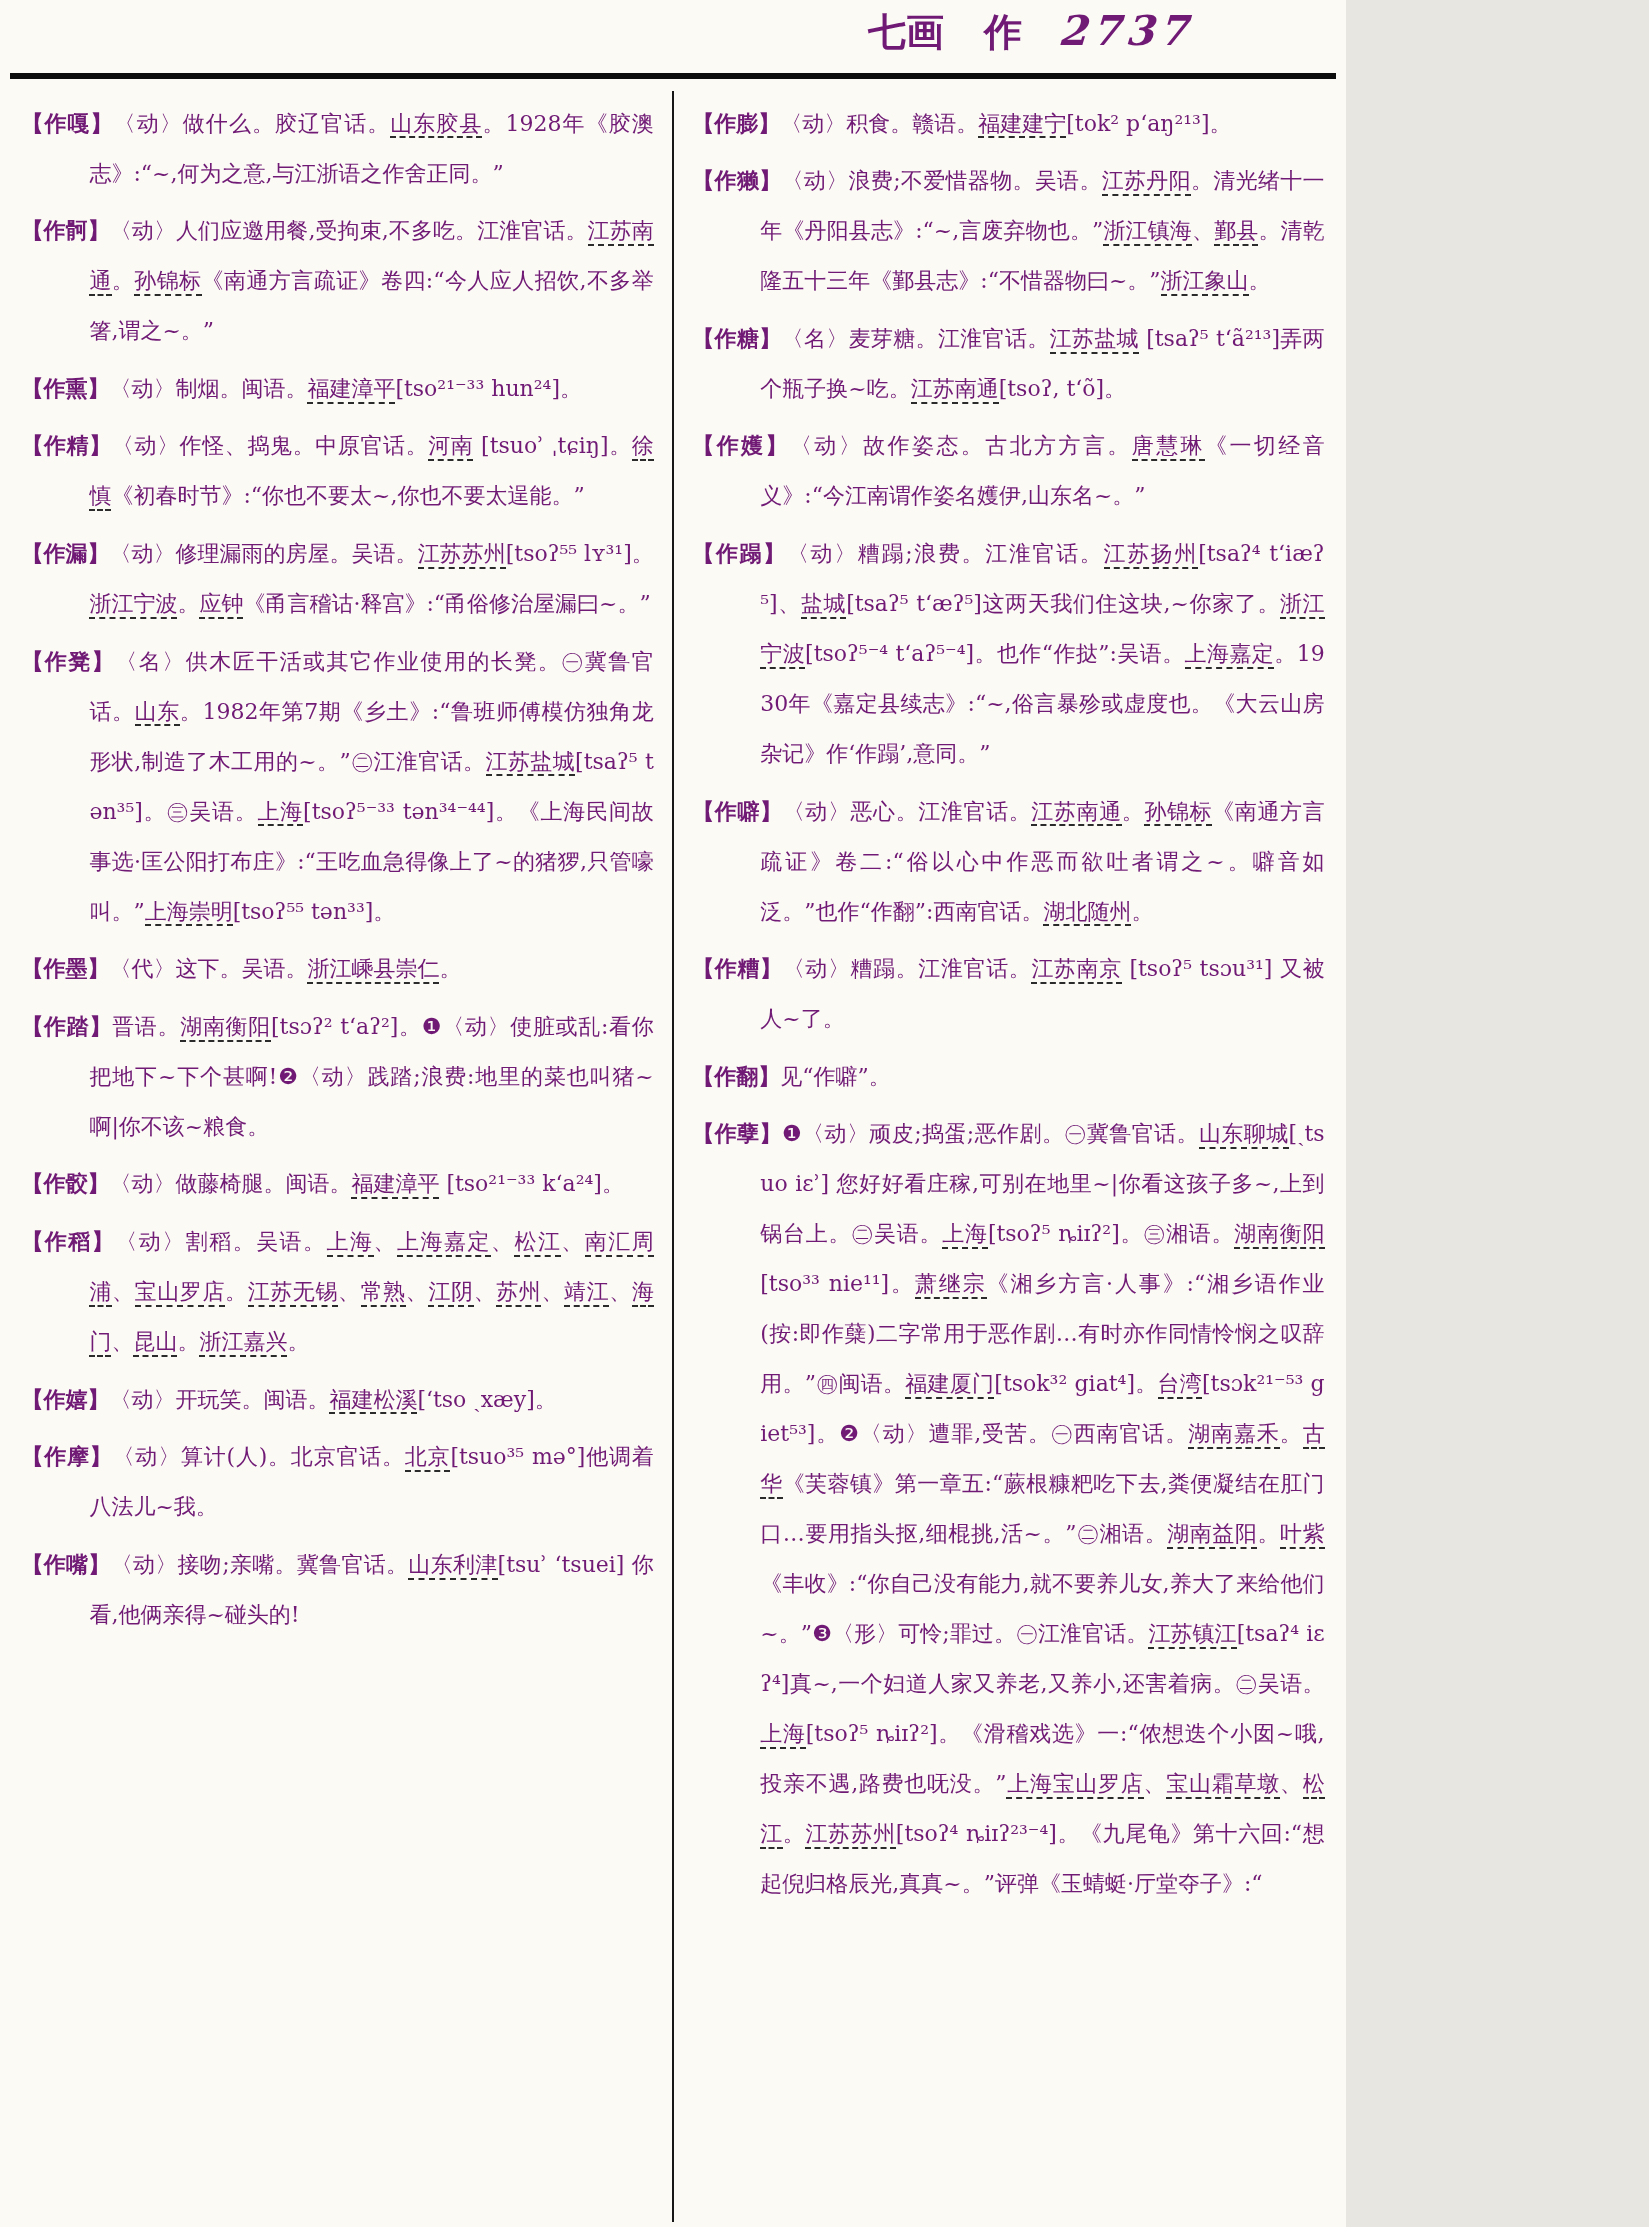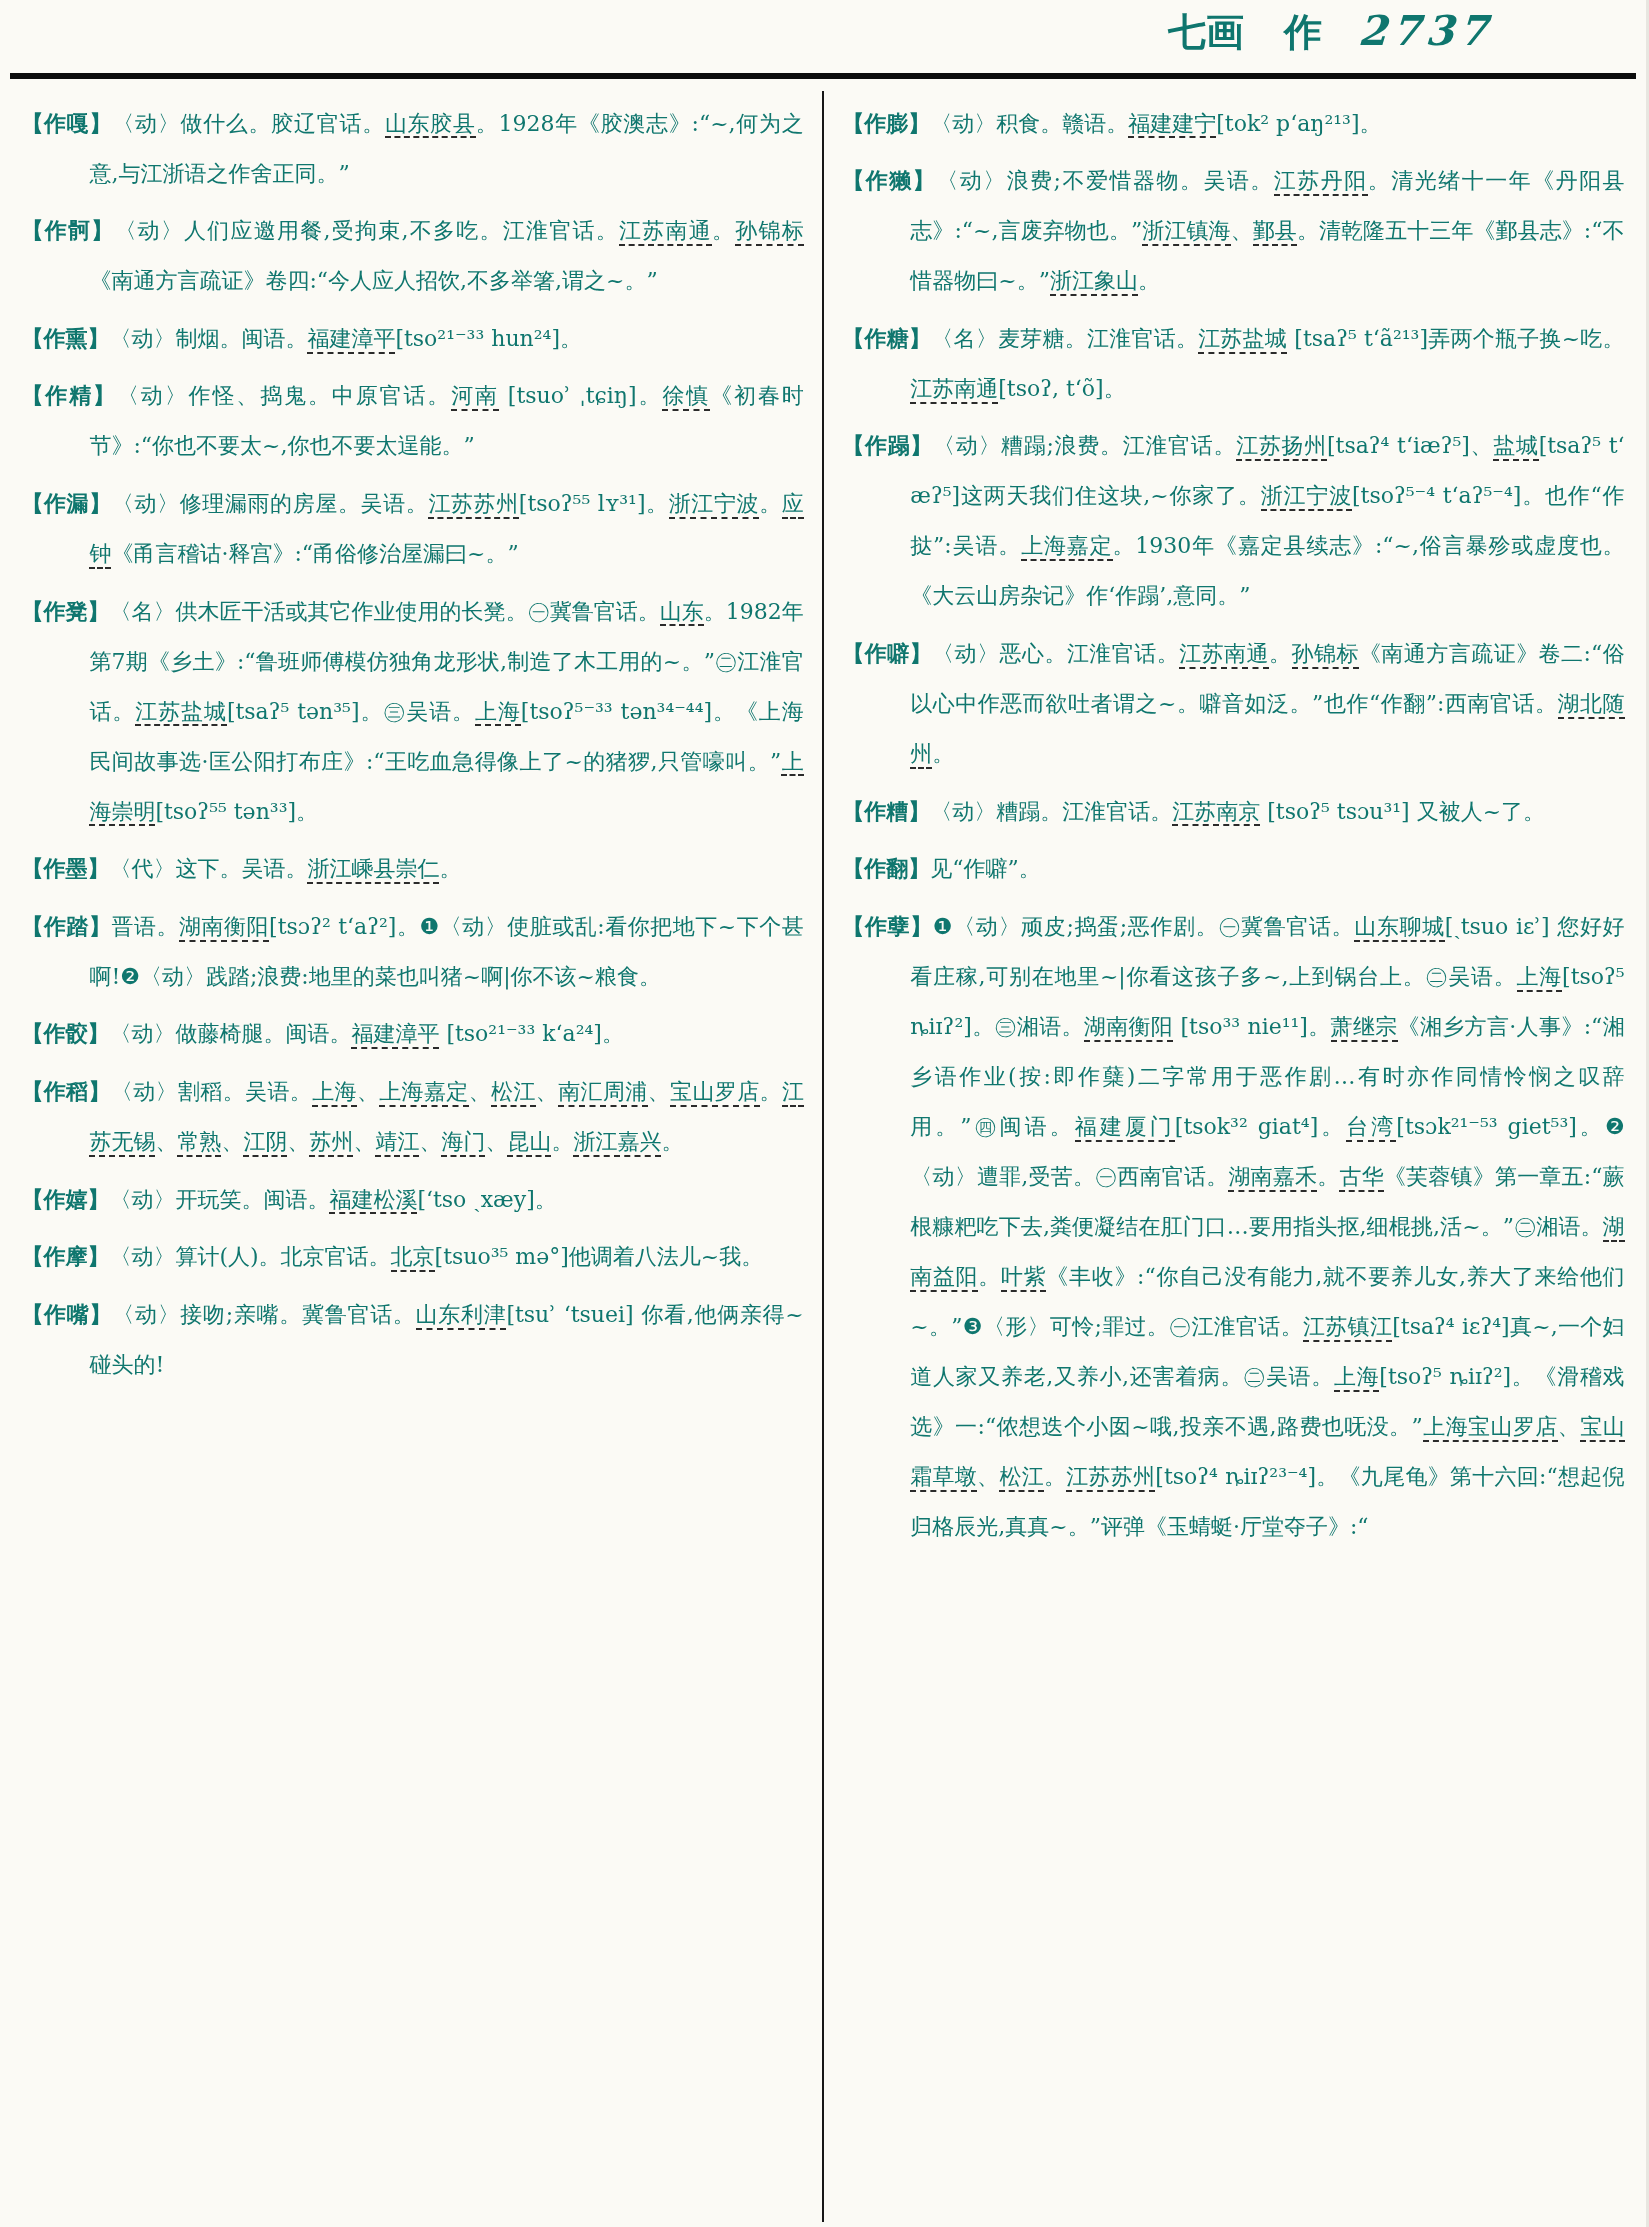--- a/index.html
+++ b/index.html
@@ -1,18 +1,18 @@
 <!DOCTYPE html>
 <html style="font-size:13.2px"><head>
 <meta charset="utf-8">
 <style>
   html,body{margin:0;padding:0;background:#e8e6e0;}
   .page{
-    width:1646px;height:2227px;position:relative;overflow:hidden;
-    background:#fbfaf5;color:#0f766e;
+    width:1346px;height:2227px;position:relative;overflow:hidden;
+    background:#fbfaf5;color:#701a75;
     font-family:"DejaVu Serif","Liberation Serif",serif;
   }
   .header-group{
     position:absolute;top:5px;right:150px;
     display:flex;align-items:baseline;gap:40px;
   }
   .h-sec,.h-char{font-size:38px;font-weight:bold;line-height:1.4;}
   .h-page{
     font-size:41px;font-style:italic;font-weight:bold;
     letter-spacing:5px;transform:skewX(-6deg);
@@ -67,20 +67,21 @@
         <p class="entry"><b class="hw">【作稻】</b><span class="ebody"><span>〈动〉割稻。吴语。</span><u>上海</u><span>、</span><u>上海嘉定</u><span>、</span><u>松江</u><span>、</span><u>南汇周浦</u><span>、</span><u>宝山罗店</u><span>。</span><u>江苏无锡</u><span>、</span><u>常熟</u><span>、</span><u>江阴</u><span>、</span><u>苏州</u><span>、</span><u>靖江</u><span>、</span><u>海门</u><span>、</span><u>昆山</u><span>。</span><u>浙江嘉兴</u><span>。</span></span></p>
         <p class="entry"><b class="hw">【作嬉】</b><span class="ebody"><span>〈动〉开玩笑。闽语。</span><u>福建松溪</u><span>[ʻtso ˎxæy]。</span></span></p>
         <p class="entry"><b class="hw">【作摩】</b><span class="ebody"><span>〈动〉算计(人)。北京官话。</span><u>北京</u><span>[tsuo³⁵ mə°]他调着八法儿~我。</span></span></p>
         <p class="entry"><b class="hw">【作嘴】</b><span class="ebody"><span>〈动〉接吻;亲嘴。冀鲁官话。</span><u>山东利津</u><span>[tsuʾ ʻtsuei] 你看,他俩亲得~碰头的!</span></span></p>
       </div>
     <div class="divider"></div>
     <div class="col">
         <p class="entry"><b class="hw">【作膨】</b><span class="ebody"><span>〈动〉积食。赣语。</span><u>福建建宁</u><span>[tok² pʻaŋ²¹³]。</span></span></p>
         <p class="entry"><b class="hw">【作獭】</b><span class="ebody"><span>〈动〉浪费;不爱惜器物。吴语。</span><u>江苏丹阳</u><span>。清光绪十一年《丹阳县志》:“~,言废弃物也。”</span><u>浙江镇海</u><span>、</span><u>鄞县</u><span>。清乾隆五十三年《鄞县志》:“不惜器物曰~。”</span><u>浙江象山</u><span>。</span></span></p>
         <p class="entry"><b class="hw">【作糖】</b><span class="ebody"><span>〈名〉麦芽糖。江淮官话。</span><u>江苏盐城</u><span> [tsaʔ⁵ tʻã²¹³]弄两个瓶子换~吃。</span><u>江苏南通</u><span>[tsoʔ, tʻõ]。</span></span></p>
+        <p class="entry"><b class="hw">【作嬳】</b><span class="ebody"><span>〈动〉故作姿态。古北方方言。</span><u>唐慧琳</u><span>《一切经音义》:“今江南谓作姿名嬳伊,山东名~。”</span></span></p>
         <p class="entry"><b class="hw">【作蹋】</b><span class="ebody"><span>〈动〉糟蹋;浪费。江淮官话。</span><u>江苏扬州</u><span>[tsaʔ⁴ tʻiæʔ⁵]、</span><u>盐城</u><span>[tsaʔ⁵ tʻæʔ⁵]这两天我们住这块,~你家了。</span><u>浙江宁波</u><span>[tsoʔ⁵⁻⁴ tʻaʔ⁵⁻⁴]。也作“作挞”:吴语。</span><u>上海嘉定</u><span>。1930年《嘉定县续志》:“~,俗言暴殄或虚度也。《大云山房杂记》作‘作蹋’,意同。”</span></span></p>
         <p class="entry"><b class="hw">【作噼】</b><span class="ebody"><span>〈动〉恶心。江淮官话。</span><u>江苏南通</u><span>。</span><u>孙锦标</u><span>《南通方言疏证》卷二:“俗以心中作恶而欲吐者谓之~。噼音如泛。”也作“作翻”:西南官话。</span><u>湖北随州</u><span>。</span></span></p>
         <p class="entry"><b class="hw">【作糟】</b><span class="ebody"><span>〈动〉糟蹋。江淮官话。</span><u>江苏南京</u><span> [tsoʔ⁵ tsɔu³¹] 又被人~了。</span></span></p>
         <p class="entry"><b class="hw">【作翻】</b><span class="ebody"><span>见“作噼”。</span></span></p>
         <p class="entry"><b class="hw">【作孽】</b><span class="ebody"><span>❶〈动〉顽皮;捣蛋;恶作剧。㊀冀鲁官话。</span><u>山东聊城</u><span>[ˎtsuo iɛʾ] 您好好看庄稼,可别在地里~|你看这孩子多~,上到锅台上。㊁吴语。</span><u>上海</u><span>[tsoʔ⁵ ȵiɪʔ²]。㊂湘语。</span><u>湖南衡阳</u><span> [tso³³ nie¹¹]。</span><u>萧继宗</u><span>《湘乡方言·人事》:“湘乡语作业(按:即作蘖)二字常用于恶作剧…有时亦作同情怜悯之叹辞用。”㊃闽语。</span><u>福建厦门</u><span>[tsok³² giat⁴]。</span><u>台湾</u><span>[tsɔk²¹⁻⁵³ giet⁵³]。❷〈动〉遭罪,受苦。㊀西南官话。</span><u>湖南嘉禾</u><span>。</span><u>古华</u><span>《芙蓉镇》第一章五:“蕨根糠粑吃下去,粪便凝结在肛门口…要用指头抠,细棍挑,活~。”㊁湘语。</span><u>湖南益阳</u><span>。</span><u>叶紫</u><span>《丰收》:“你自己没有能力,就不要养儿女,养大了来给他们~。”❸〈形〉可怜;罪过。㊀江淮官话。</span><u>江苏镇江</u><span>[tsaʔ⁴ iɛʔ⁴]真~,一个妇道人家又养老,又养小,还害着病。㊁吴语。</span><u>上海</u><span>[tsoʔ⁵ ȵiɪʔ²]。《滑稽戏选》一:“侬想迭个小囡~哦,投亲不遇,路费也呒没。”</span><u>上海宝山罗店</u><span>、</span><u>宝山霜草墩</u><span>、</span><u>松江</u><span>。</span><u>江苏苏州</u><span>[tsoʔ⁴ ȵiɪʔ²³⁻⁴]。《九尾龟》第十六回:“想起倪归格辰光,真真~。”评弹《玉蜻蜓·厅堂夺子》:“</span></span></p>
       </div>
   </div>
 
 </div>
 

